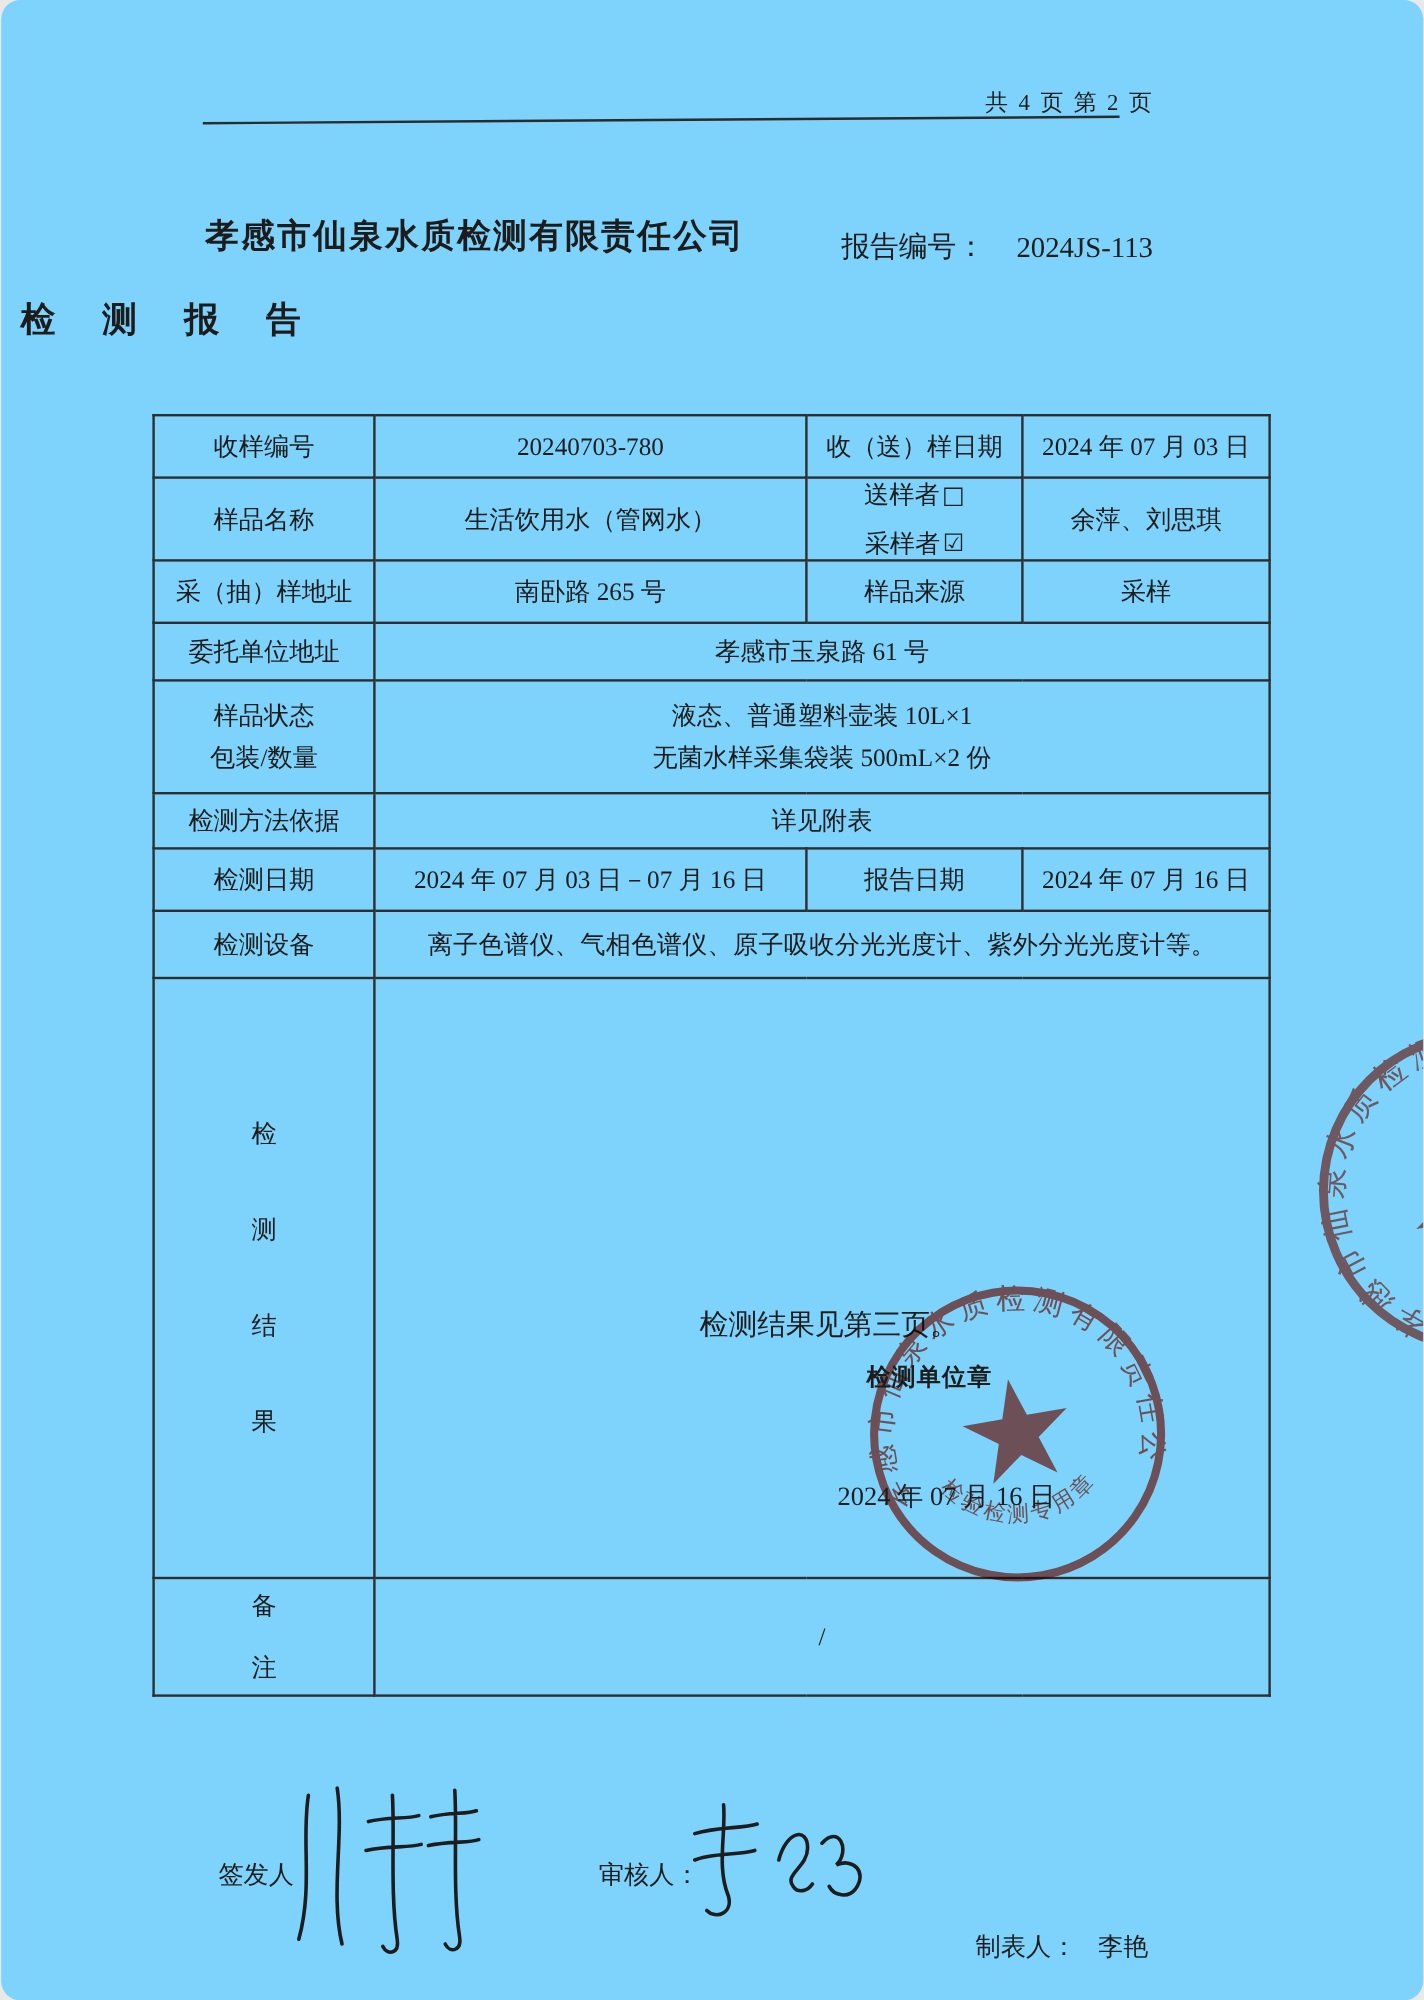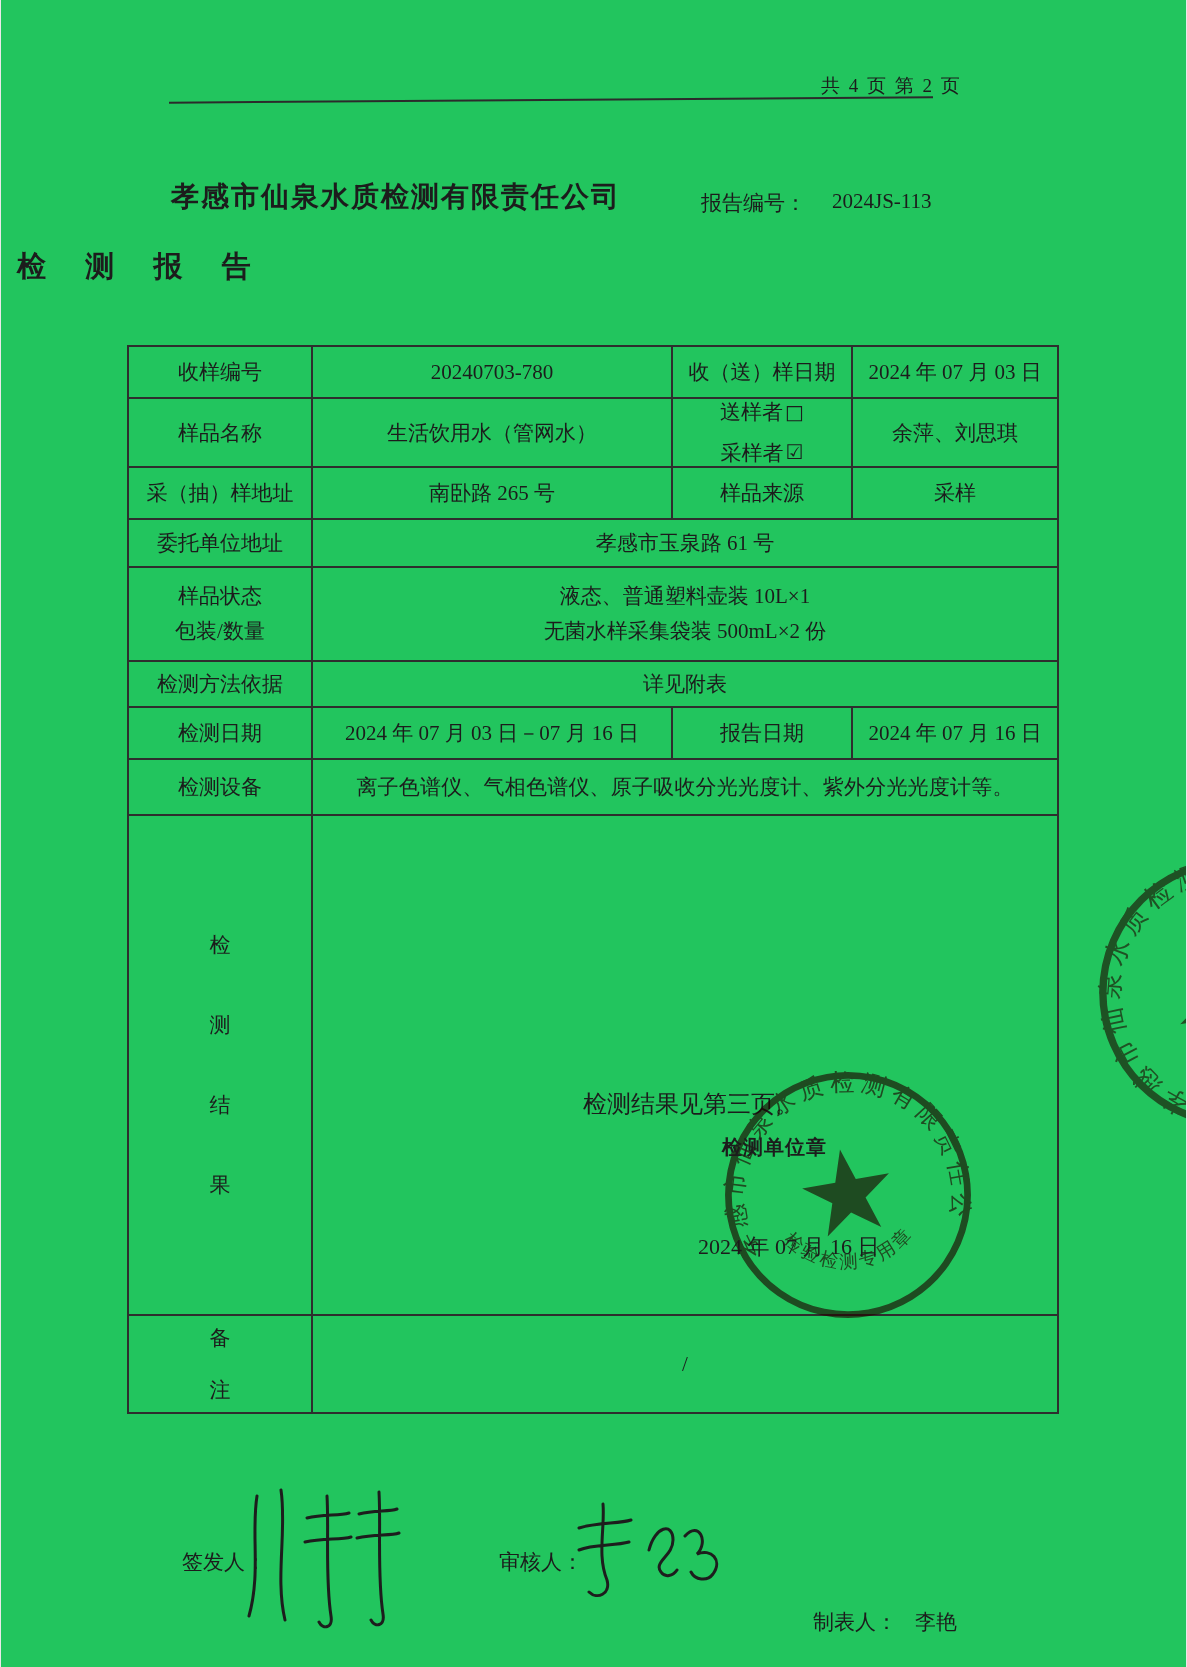--- a/index.html
+++ b/index.html
@@ -1,25 +1,25 @@
 <!DOCTYPE html>
 <html><head>
 <meta charset="utf-8">
 <style>
   html,body{margin:0;padding:0;background:#e9e9e9;}
   .page{
     position:relative;width:1185px;height:1667px;margin:0 auto;
-    background:#22c55e;overflow:hidden;
-    font-family:"Liberation Serif","DejaVu Serif",serif;color:#1c1c1c;
+    background:#7dd3fc;overflow:hidden;
+    font-family:"Liberation Serif","DejaVu Serif",serif;color:#1c1c1c;border-radius:16px;
   }
   
   .pagination{position:absolute;top:73px;left:820px;font-size:19px;letter-spacing:2px;}
   .header-rule{position:absolute;top:99px;left:168px;width:764px;height:2px;background:#2b2b2b;transform:rotate(-0.4deg);}
   .company{position:absolute;top:178px;left:170px;font-size:28px;font-weight:bold;letter-spacing:2px;}
-  .report-no{position:absolute;top:189px;left:700px;font-size:21px;display:flex;gap:26px;}
+  .report-no{position:absolute;top:189px;left:700px;font-size:24px;display:flex;gap:26px;align-items:flex-end;}
   .doc-title{position:absolute;top:247px;left:0;width:100%;text-align:left;font-size:29px;font-weight:bold;letter-spacing:16px;text-indent:16px;}
   
   table.report{position:absolute;left:126px;top:345px;width:930px;border-collapse:collapse;table-layout:fixed;}
   table.report td{border:2px solid #2e2e2e;font-size:21px;text-align:center;vertical-align:middle;padding:0 14px;}
   td.left{text-align:left;padding-left:12px;}
   td.top{vertical-align:top;}
   .twoline{display:flex;flex-direction:column;justify-content:center;gap:14px;}
   .stateline{line-height:1.0;}
   .cbline{display:flex;align-items:center;justify-content:center;gap:2px;line-height:1.15;}
   .cb{font-family:"DejaVu Sans",sans-serif;font-size:20px;}

